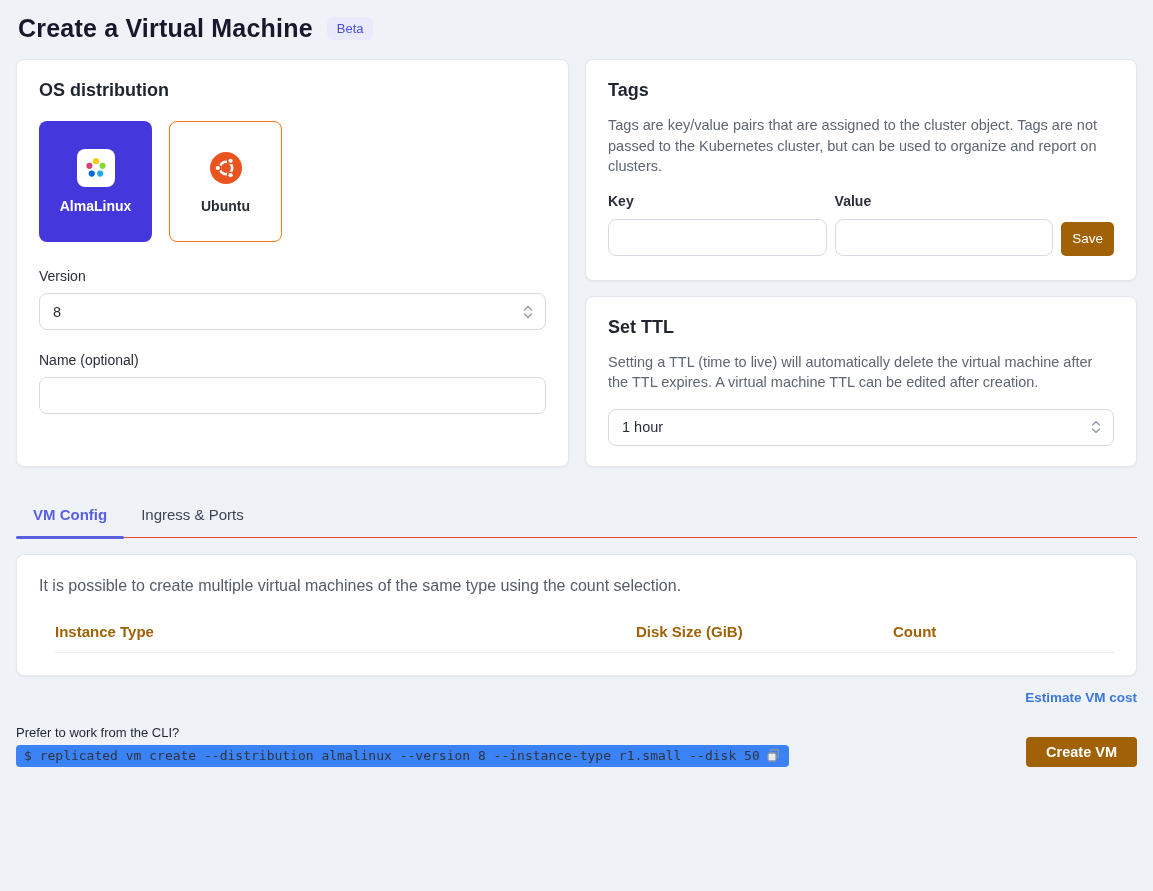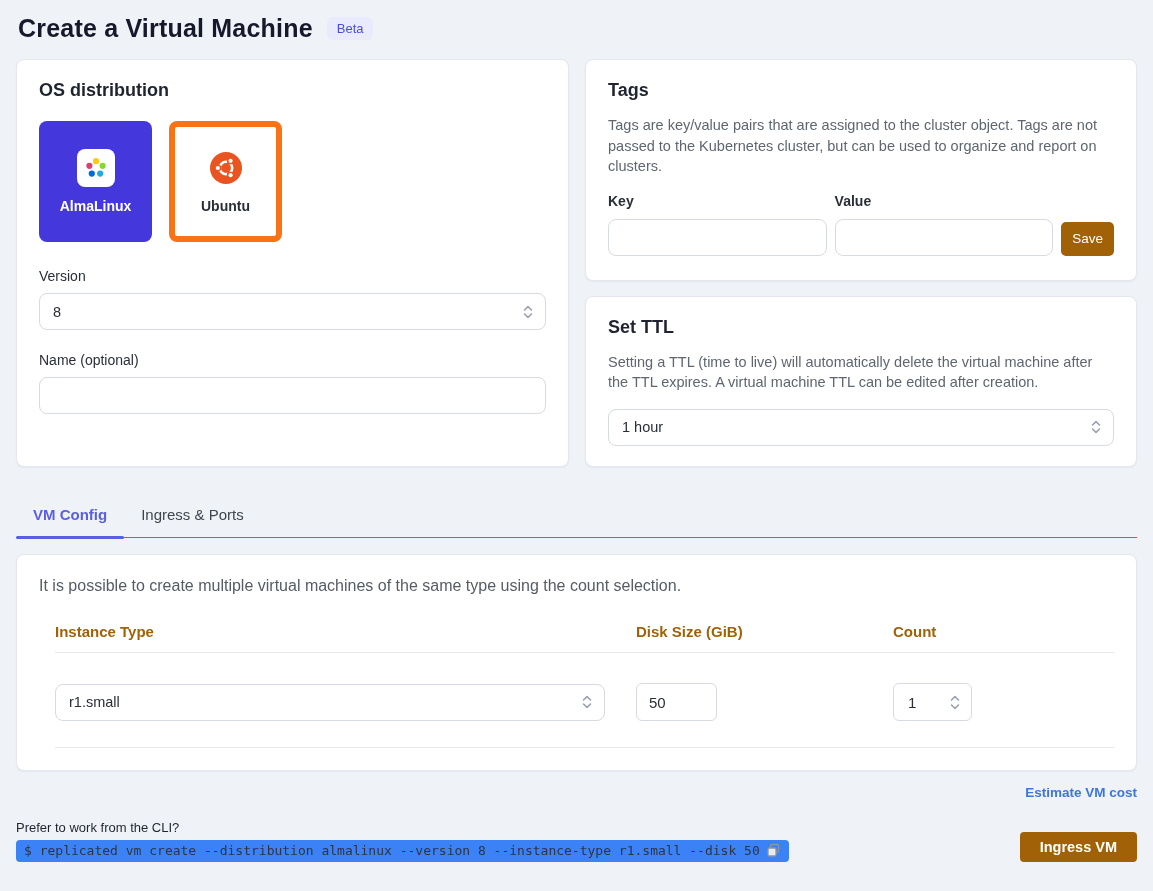--- a/index.html
+++ b/index.html
@@ -19,21 +19,21 @@
 
   .card-inner { padding:20px 22px; }
   .card h2 { font-size:18px; font-weight:600; color:#1f2430; margin-bottom:14px; }
   .desc { font-size:14.5px; line-height:1.42; color:#5f6670; margin-bottom:16px; }
 
   
   .os-card { height:408px; }
   .tiles { display:flex; gap:17px; margin:20px 0 26px 0; }
   .tile { width:113px; height:121px; border-radius:8px; display:flex; flex-direction:column; align-items:center; justify-content:center; gap:11px; cursor:pointer; }
   .tile.selected { background:#4438dd; color:#fff; }
-  .tile.plain { background:#fff; border:6px solid #f97316; color:#2a2e38; }
+  .tile.plain { background:#fff; border:1px solid #f97316; color:#2a2e38; }
   .tile .tlabel { font-size:14px; font-weight:700; }
   .logo-box { width:38px; height:38px; background:#fff; border-radius:8px; display:flex; align-items:center; justify-content:center; }
 
   
   .field-label { font-size:14px; font-weight:500; color:#2a2e38; margin-bottom:9px; }
   .selectbox { position:relative; height:37px; border:1px solid #d6dae3; border-radius:8px; background:#fff; display:flex; align-items:center; padding:0 34px 0 13px; font-size:14.5px; color:#2a2e38; cursor:pointer; }
   .selectbox .chev { position:absolute; right:11px; top:50%; transform:translateY(-50%); }
   .textinput { width:100%; height:37px; border:1px solid #d6dae3; border-radius:8px; background:#fff; padding:0 12px; font-size:14.5px; color:#2a2e38; font-family:"Liberation Sans",sans-serif; }
 
   
@@ -191,49 +191,20 @@
   <div class="card vm-card">
     <div class="card-inner">
       <p class="intro">It is possible to create multiple virtual machines of the same type using the count selection.</p>
 
       <div class="vmtable">
         <div class="thead">
           <div class="th c1">Instance Type</div>
           <div class="th c2">Disk Size (GiB)</div>
           <div class="th c3">Count</div>
         </div>
-        <div class="trow">
-          <div class="td c1">
-            <div class="selectbox instance-select">
-              <span>r1.small</span>
-              <span class="chev">
-                <svg class="chev-svg" width="12" height="16" viewBox="0 0 12 16">
-                    <path d="M2.5 6 6 2.7 9.5 6" fill="none" stroke="#9aa1ac" stroke-width="1.6" stroke-linecap="round" stroke-linejoin="round"></path>
-                    <path d="M2.5 10 6 13.3 9.5 10" fill="none" stroke="#9aa1ac" stroke-width="1.6" stroke-linecap="round" stroke-linejoin="round"></path>
-                  </svg>
-              </span>
-            </div>
-          </div>
-          <div class="td c2">
-            <input class="disk-input" type="text" value="50" style="">
-          </div>
-          <div class="td c3">
-            <div class="count-box">
-              <span class="num">1</span>
-              <span class="spin">
-                <svg class="chev-svg" width="12" height="7" viewBox="0 0 12 7">
-                    <path d="M2.5 5 6 1.7 9.5 5" fill="none" stroke="#9aa1ac" stroke-width="1.6" stroke-linecap="round" stroke-linejoin="round"></path>
-                  </svg>
-                <svg class="chev-svg" width="12" height="7" viewBox="0 0 12 7">
-                    <path d="M2.5 2 6 5.3 9.5 2" fill="none" stroke="#9aa1ac" stroke-width="1.6" stroke-linecap="round" stroke-linejoin="round"></path>
-                  </svg>
-              </span>
-            </div>
-          </div>
-        </div>
       </div>
     </div>
   </div>
 
   <div class="foot">
     <a class="foot-link">Estimate VM cost</a>
   </div>
 
   <div class="foot2">
     <div class="cli-wrap">
@@ -241,16 +212,16 @@
       <div class="code-line">
         <code>$ replicated vm create --distribution almalinux --version 8 --instance-type r1.small --disk 50</code>
         <button class="copy-btn">
           <svg class="chev-svg" width="15" height="15" viewBox="0 0 15 15">
               <rect x="4.5" y="1.5" width="8" height="8" rx="1.5" fill="none" stroke="#8e959f" stroke-width="1.3"></rect>
               <rect x="2" y="5" width="8" height="8" rx="1.5" fill="#e9ebee" stroke="#8e959f" stroke-width="1.3"></rect>
             </svg>
         </button>
       </div>
     </div>
-    <button class="btn btn-create">Ingress VM</button>
+    <button class="btn btn-create">Create VM</button>
   </div>
 
 </div>
 
 </body></html>

